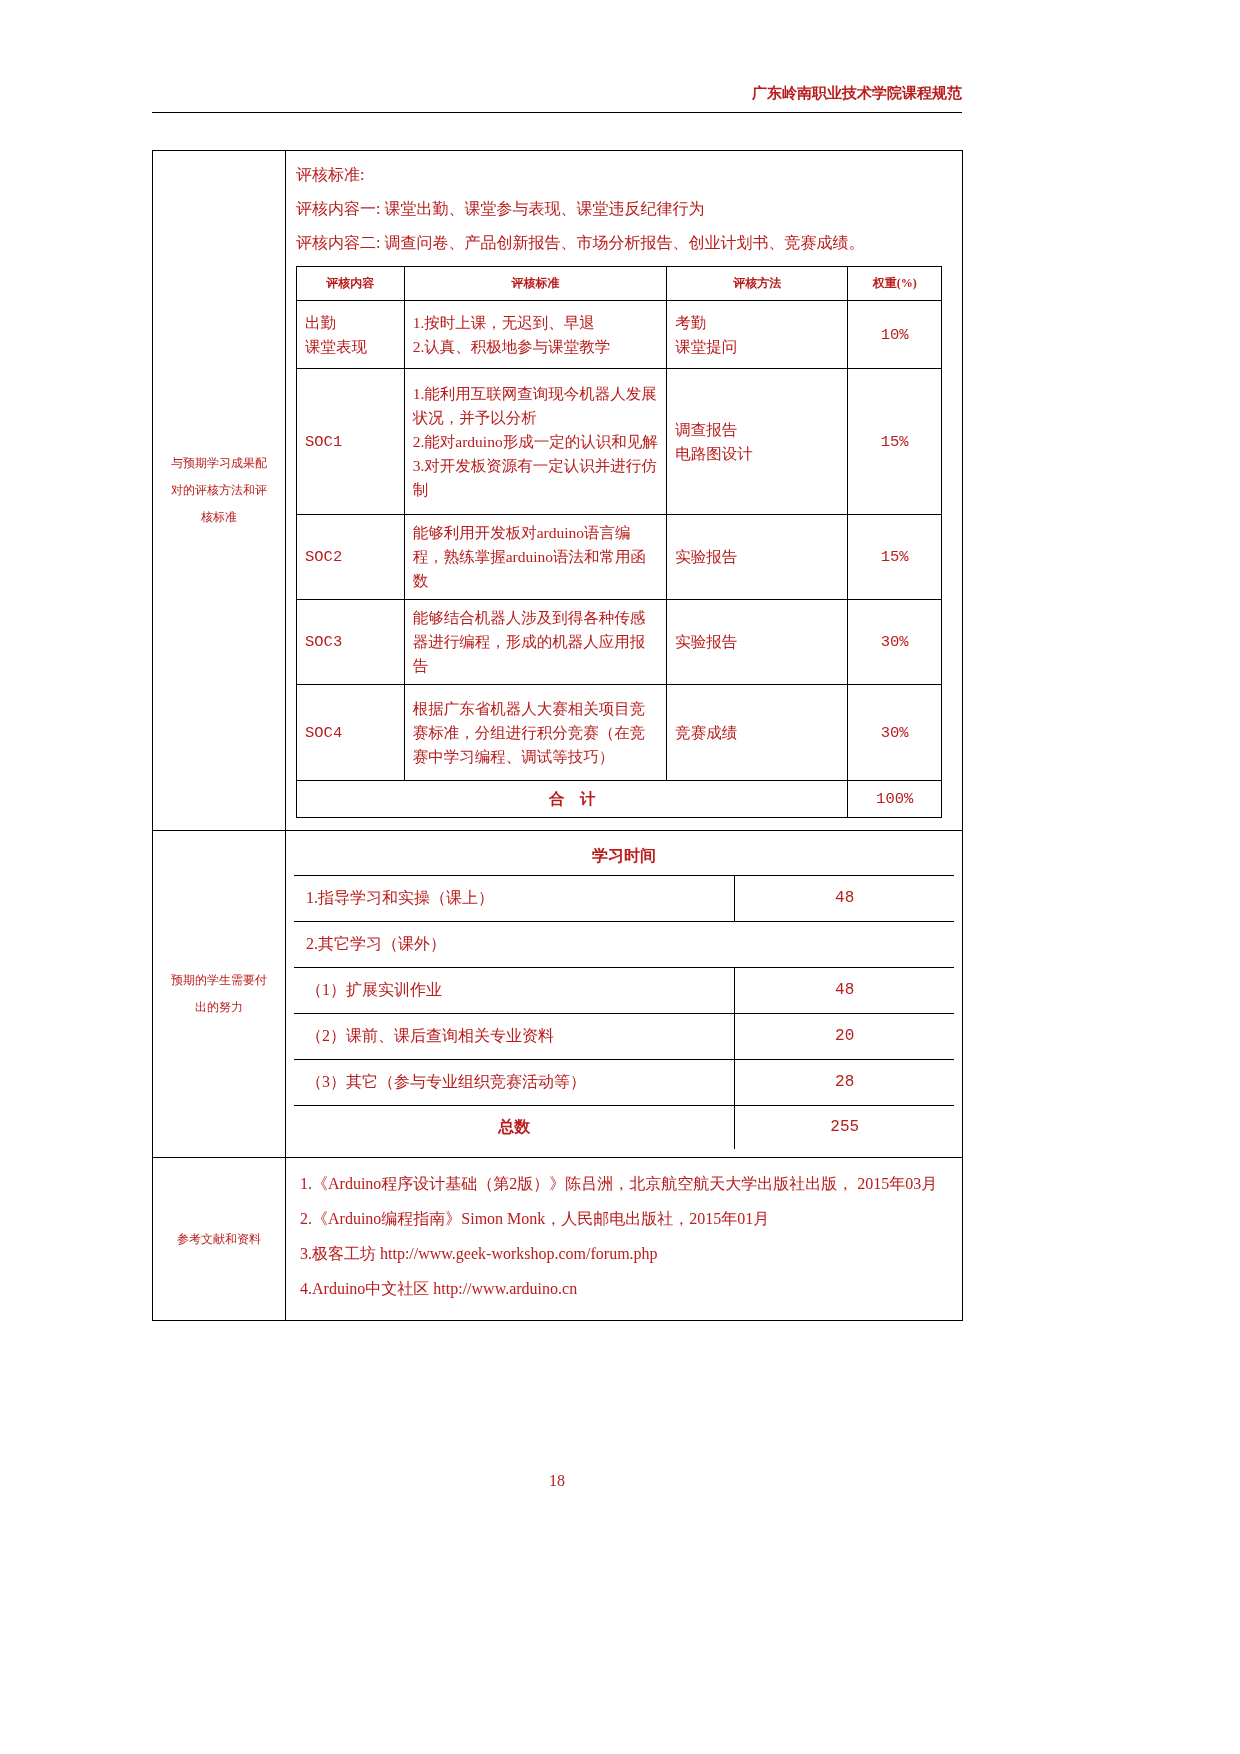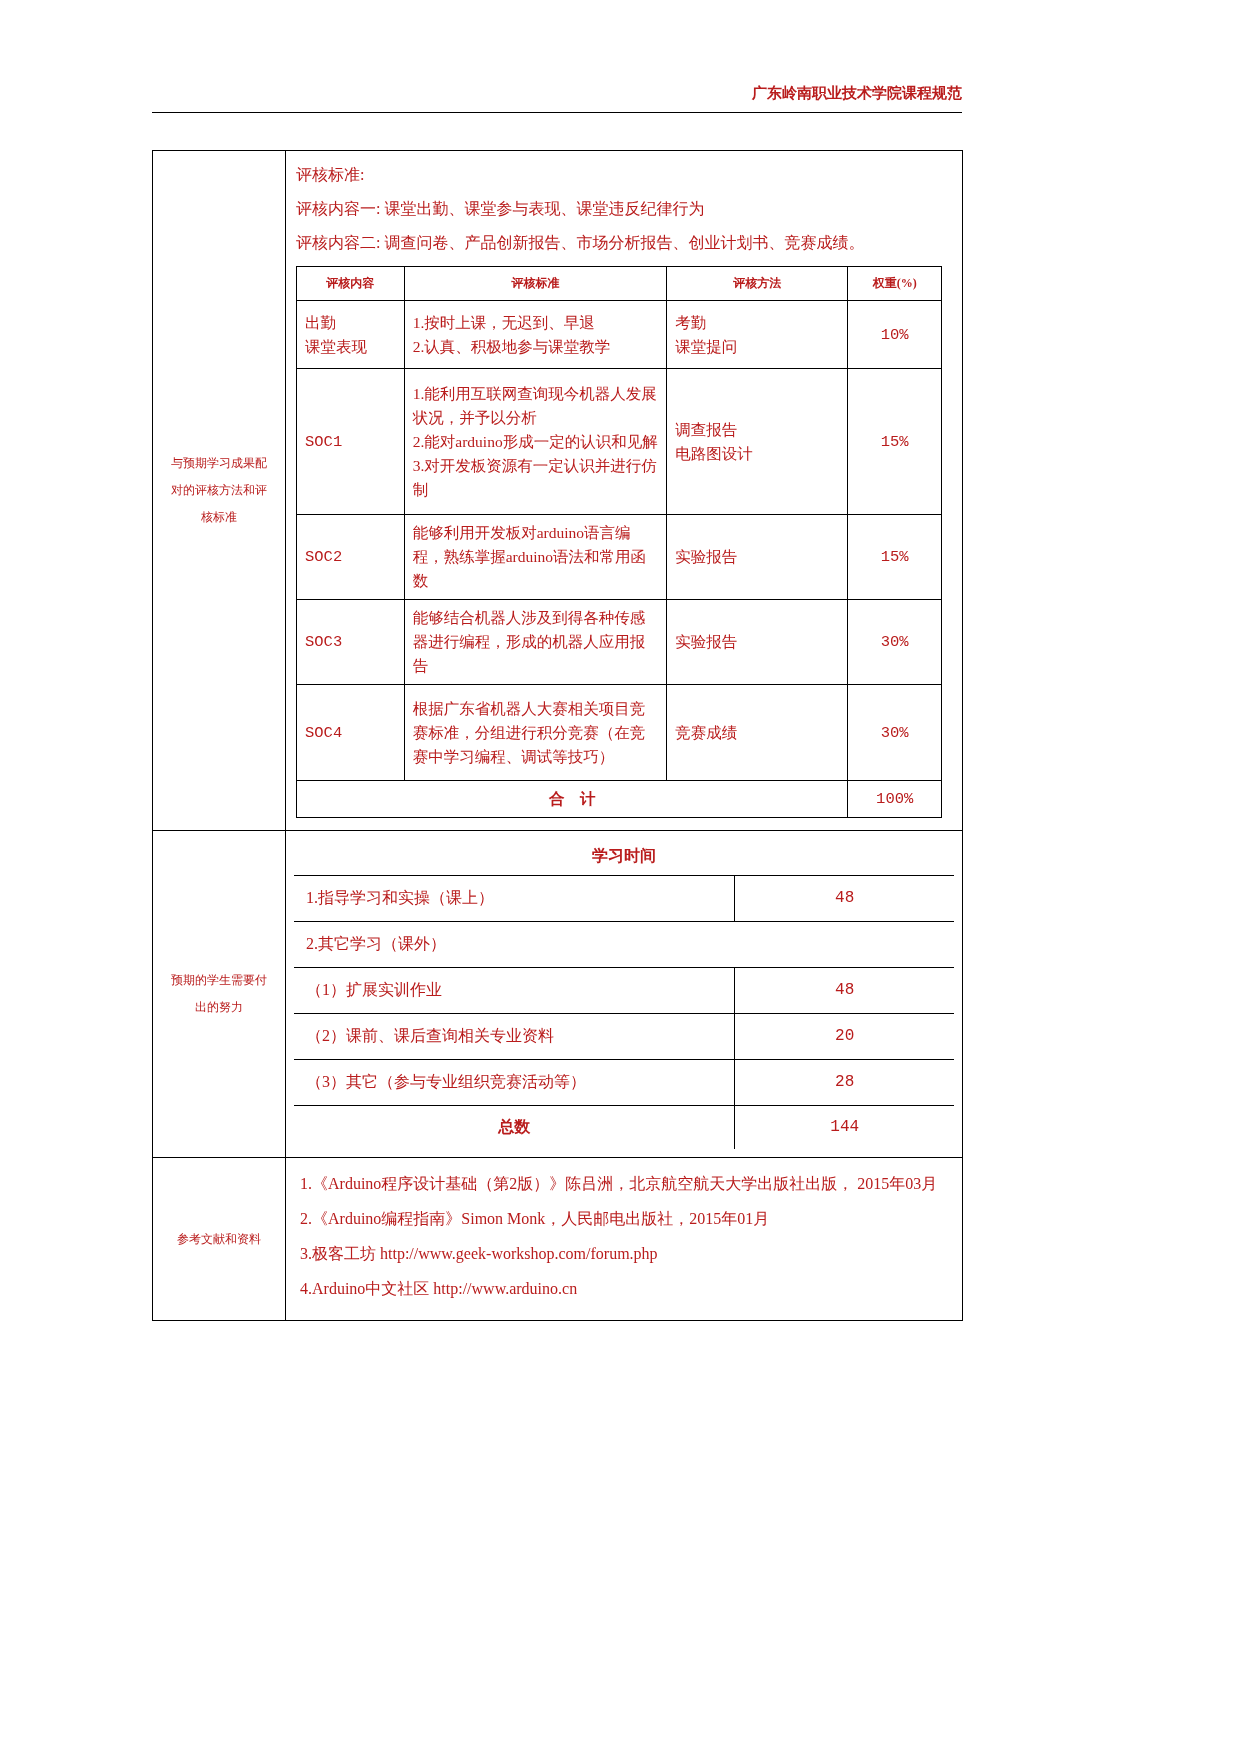--- a/index.html
+++ b/index.html
@@ -239,34 +239,37 @@
           <tr>
             <td class="et-desc">（2）课前、课后查询相关专业资料</td>
             <td class="et-value mono">20</td>
           </tr>
           <tr>
             <td class="et-desc">（3）其它（参与专业组织竞赛活动等）</td>
             <td class="et-value mono">28</td>
           </tr>
           <tr>
             <td class="et-total-label">总数</td>
-            <td class="et-value mono">144</td>
+            <td class="et-value mono">255</td>
           </tr>
           </tbody>
         </table>
       </td>
     </tr>
 
     <tr>
       <td class="label-cell">参考文献和资料</td>
       <td class="refs-cell">
         <p class="ref-item">1.《Arduino程序设计基础（第2版）》陈吕洲，北京航空航天大学出版社出版， 2015年03月</p>
         <p class="ref-item">2.《Arduino编程指南》Simon Monk，人民邮电出版社，2015年01月</p>
         <p class="ref-item">3.极客工坊 http://www.geek-workshop.com/forum.php</p>
         <p class="ref-item">4.Arduino中文社区 http://www.arduino.cn</p>
       </td>
     </tr>
 
     </tbody>
   </table>
 
+  <div class="page-footer">
+    <span>18</span>
+  </div>
 
 </div>
 
 </body></html>

